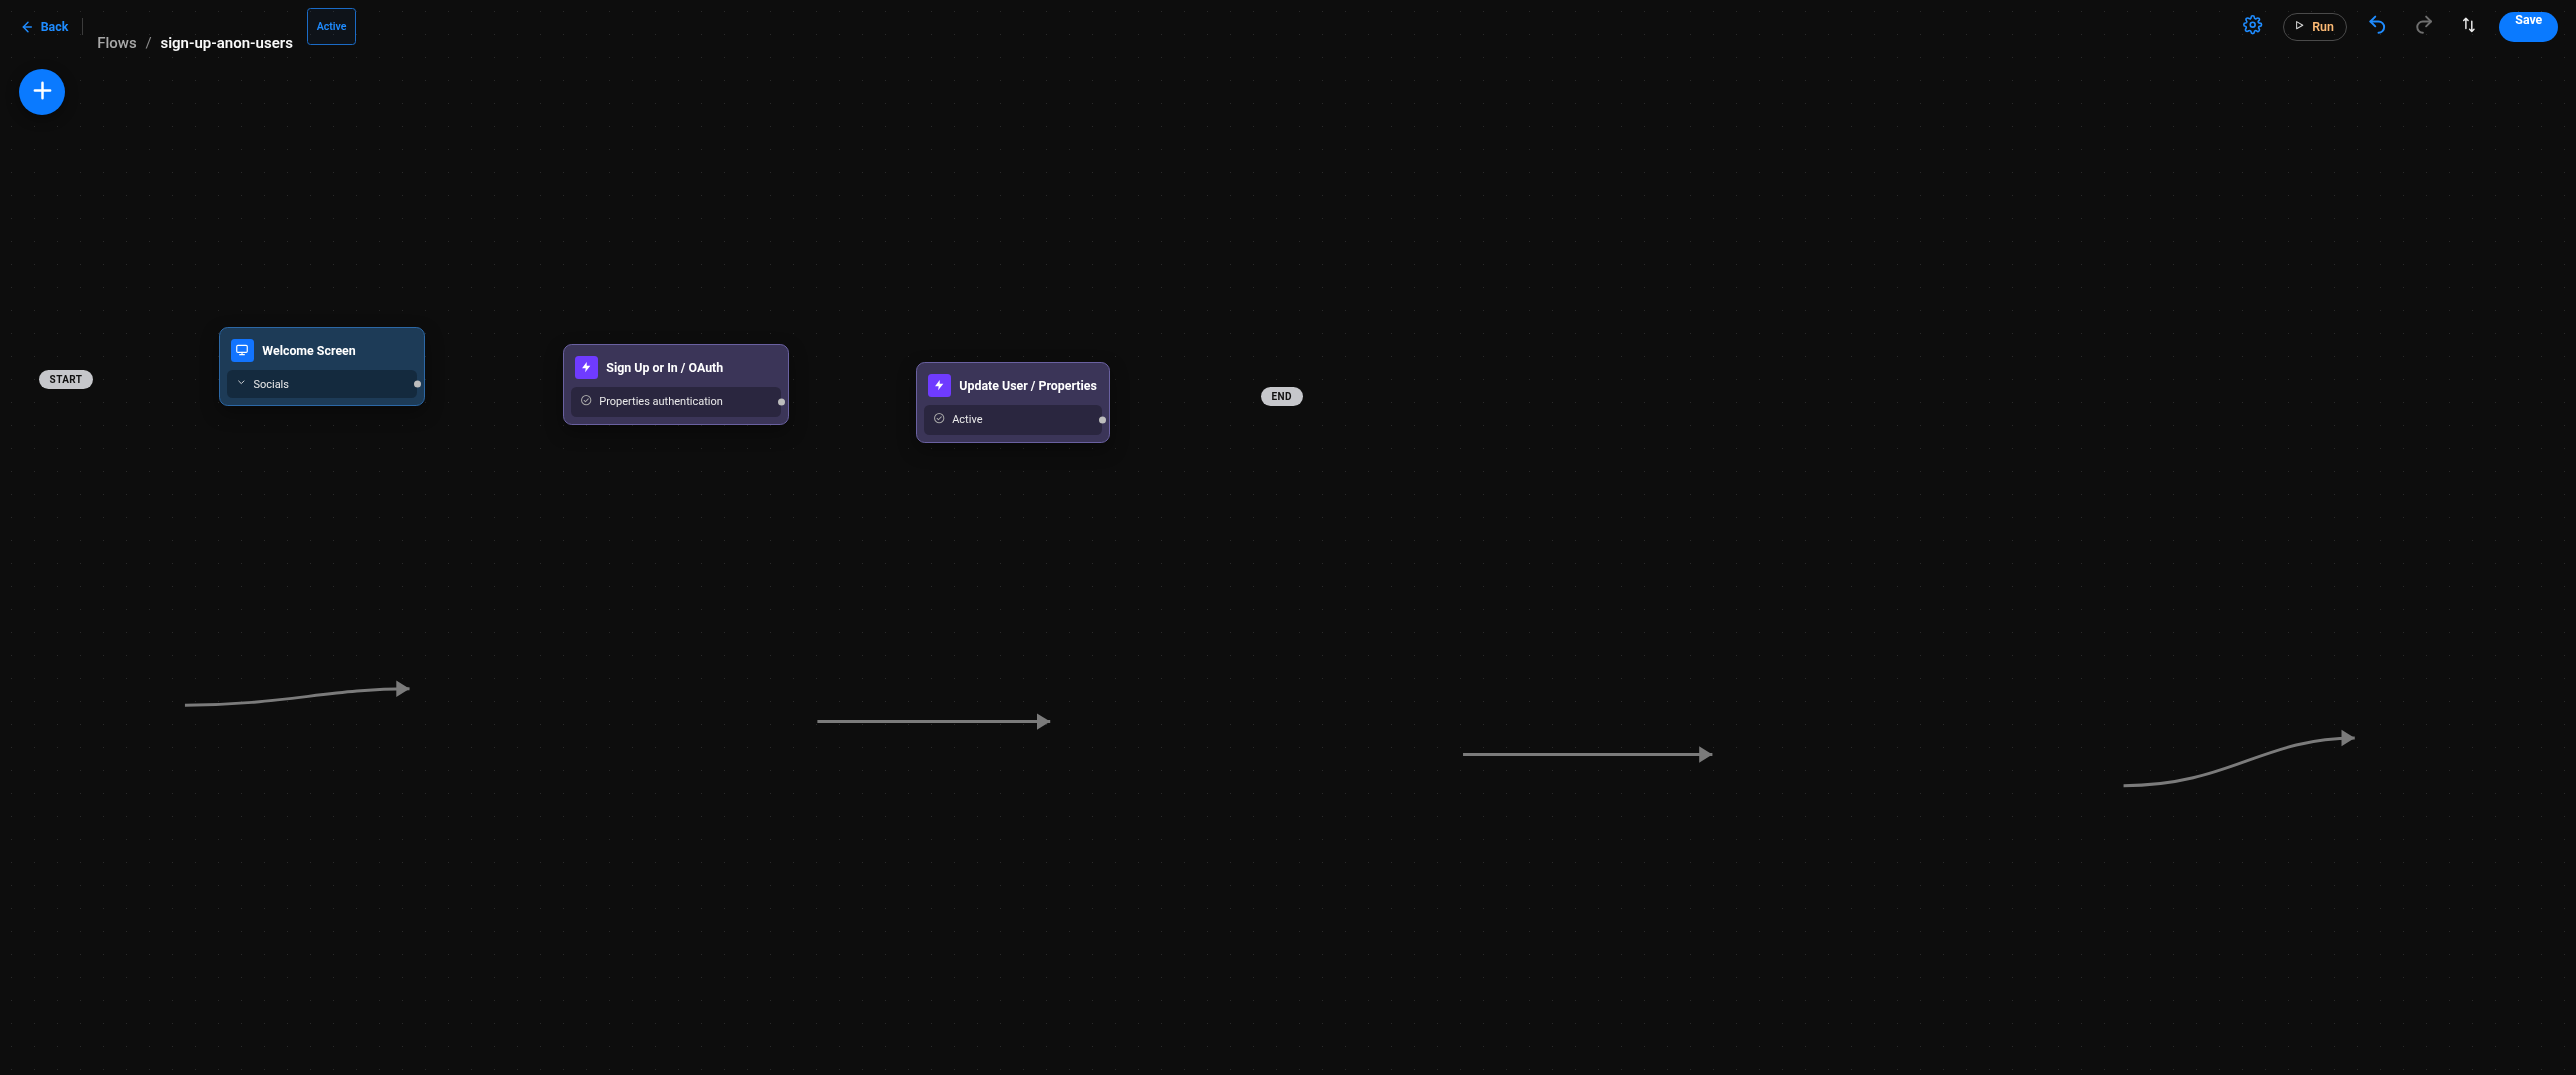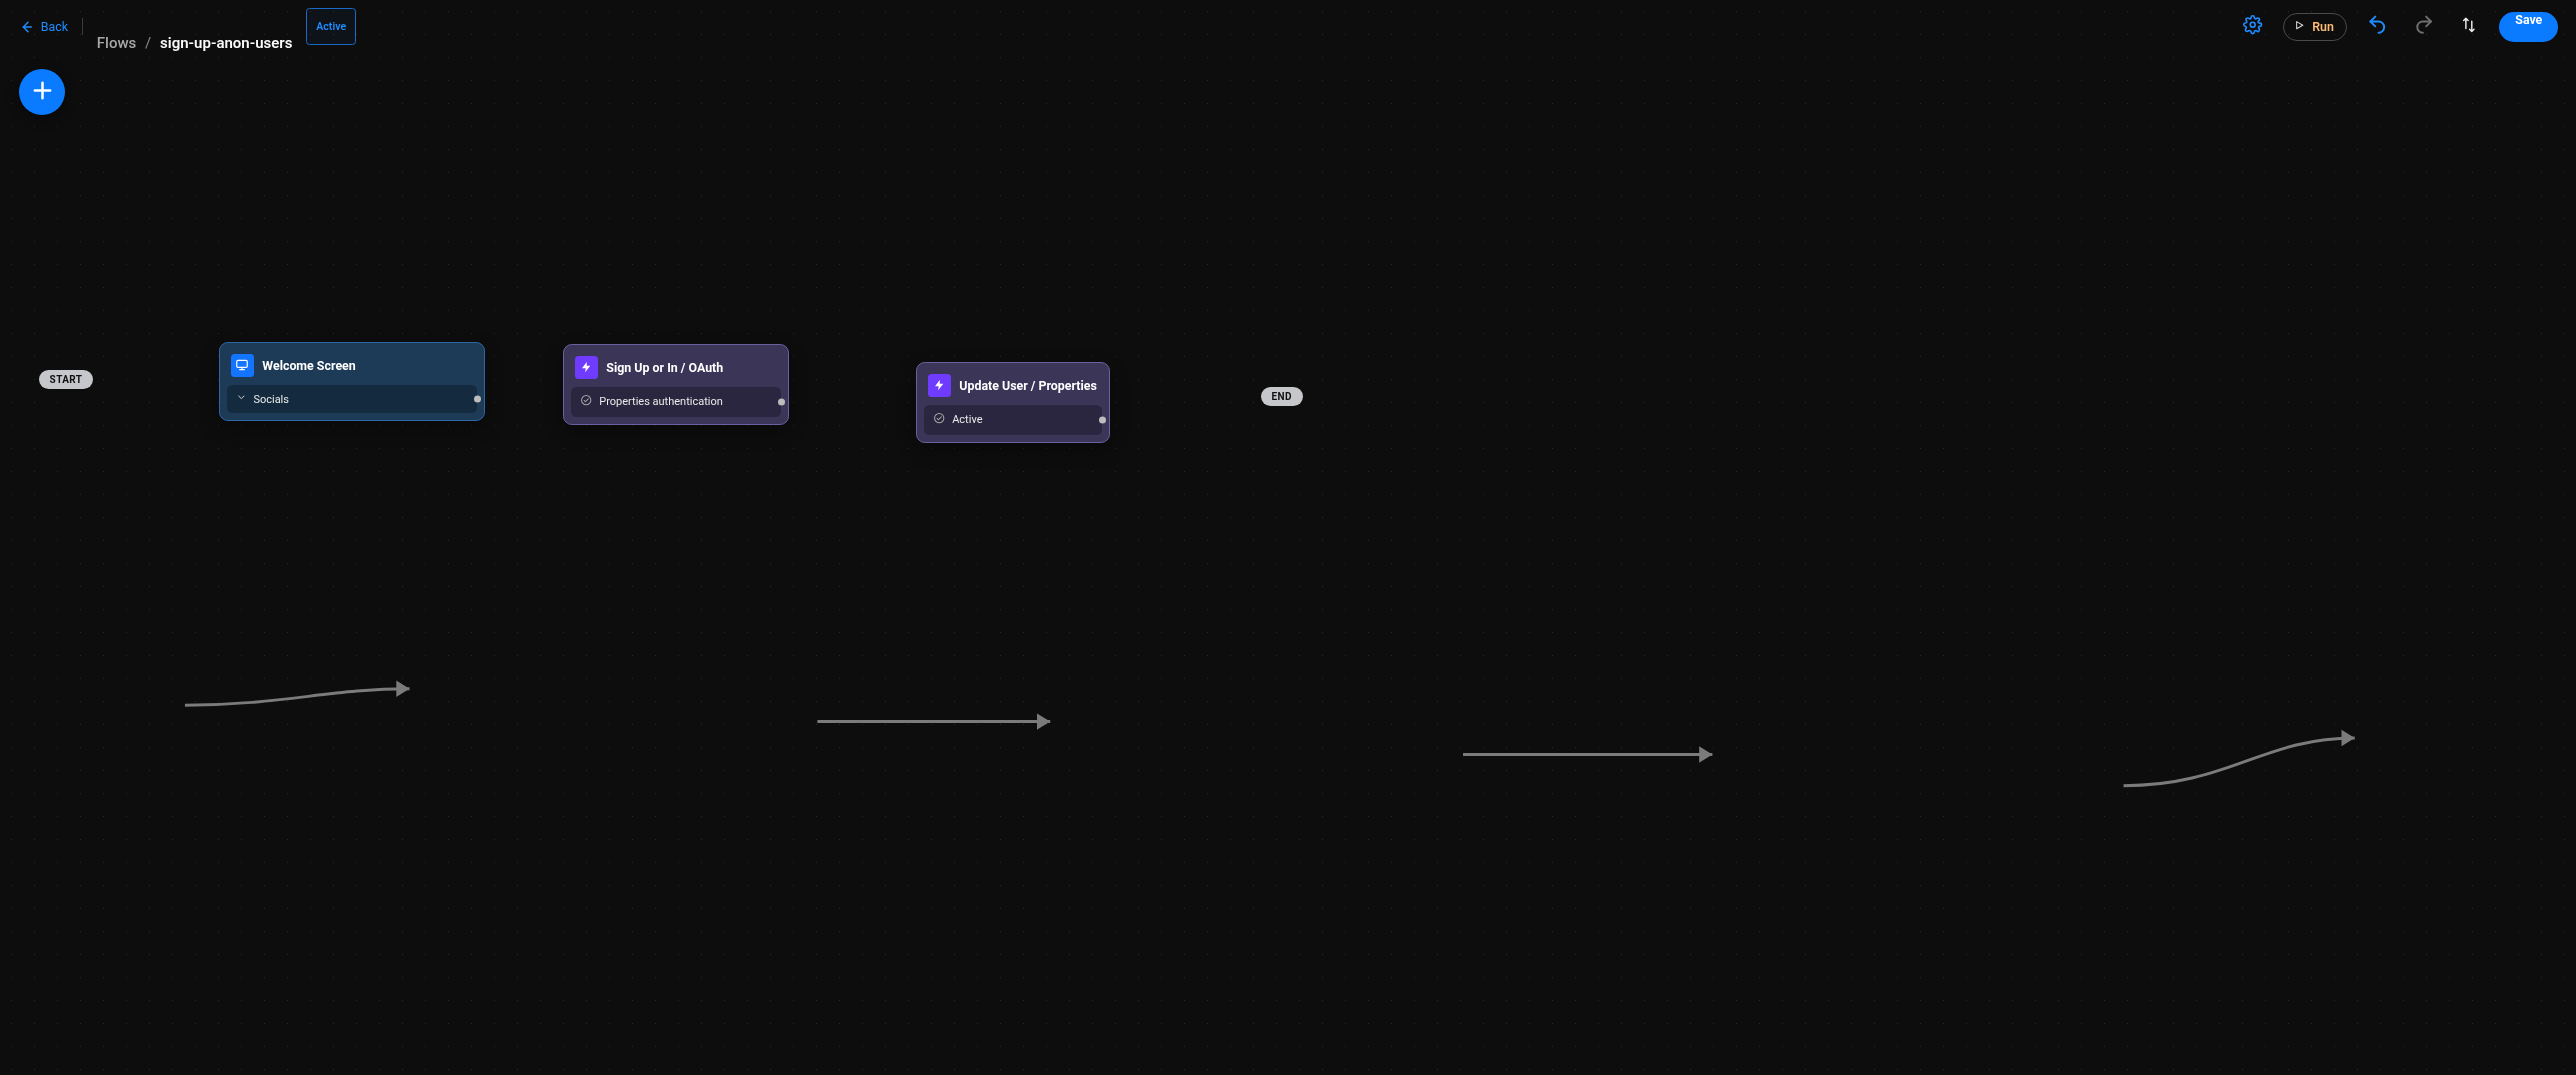--- a/index.html
+++ b/index.html
@@ -38,21 +38,21 @@
     padding: 0 17.7px;
     gap: 14px;
     position: relative;
     z-index: 10;
   }
   .back {
     display: inline-flex;
     align-items: center;
     gap: 7px;
     color: var(--blue);
-    font-weight: 400;
+    font-weight: 700;
     cursor: pointer;
   }
   .back svg { display:block; }
   .vsep { width: 0.9px; height: 17.7px; background: #3b3b3b; }
   .breadcrumb {
     display: inline-flex;
     align-items: baseline;
     gap: 8.8px;
     font-size: 15px;
     margin-top: 32px;
@@ -179,21 +179,21 @@
   </svg>
 
   <span class="pill" style="left:39px; top:370px;">
     <span>START</span>
   </span>
 
   <span class="pill" style="left:1261px; top:387px;">
     <span>END</span>
   </span>
 
-  <div class="node node-blue" style="left:219px; top:342px; width:266px;">
+  <div class="node node-blue" style="left:219px; top:327px; width:206px;">
     <div class="header">
       <span class="icon-badge">
         <svg width="14" height="14" viewBox="0 0 24 24" fill="none">
             <rect x="3" y="4" width="18" height="12" rx="2" stroke="#fff" stroke-width="2"></rect>
             <path d="M8 20h8M12 16v4" stroke="#fff" stroke-width="2" stroke-linecap="round"></path>
           </svg>
       </span>
       <span class="title">Welcome Screen</span>
     </div>
     <div class="row">

